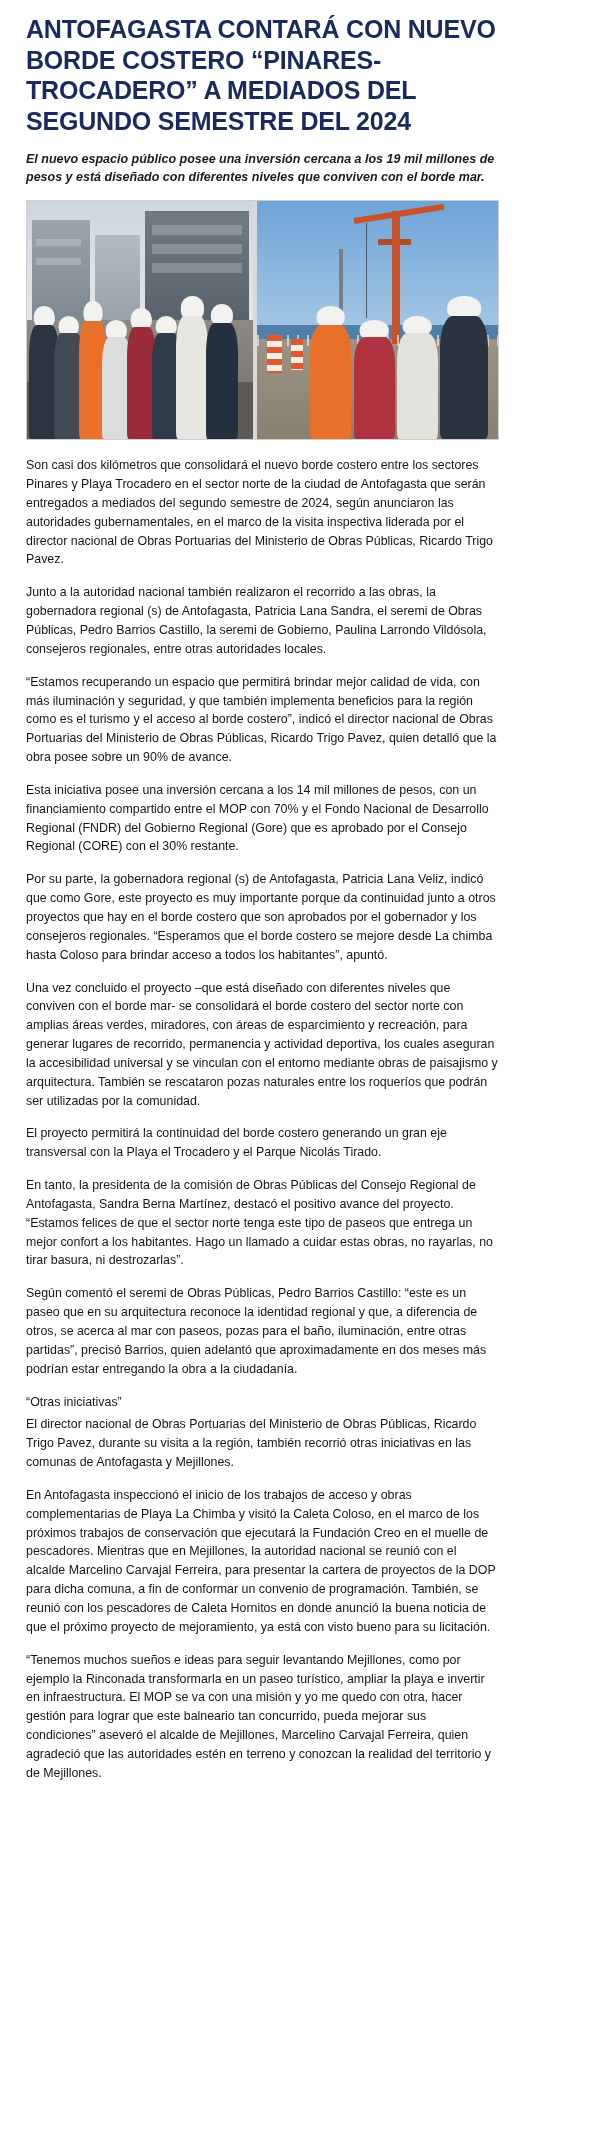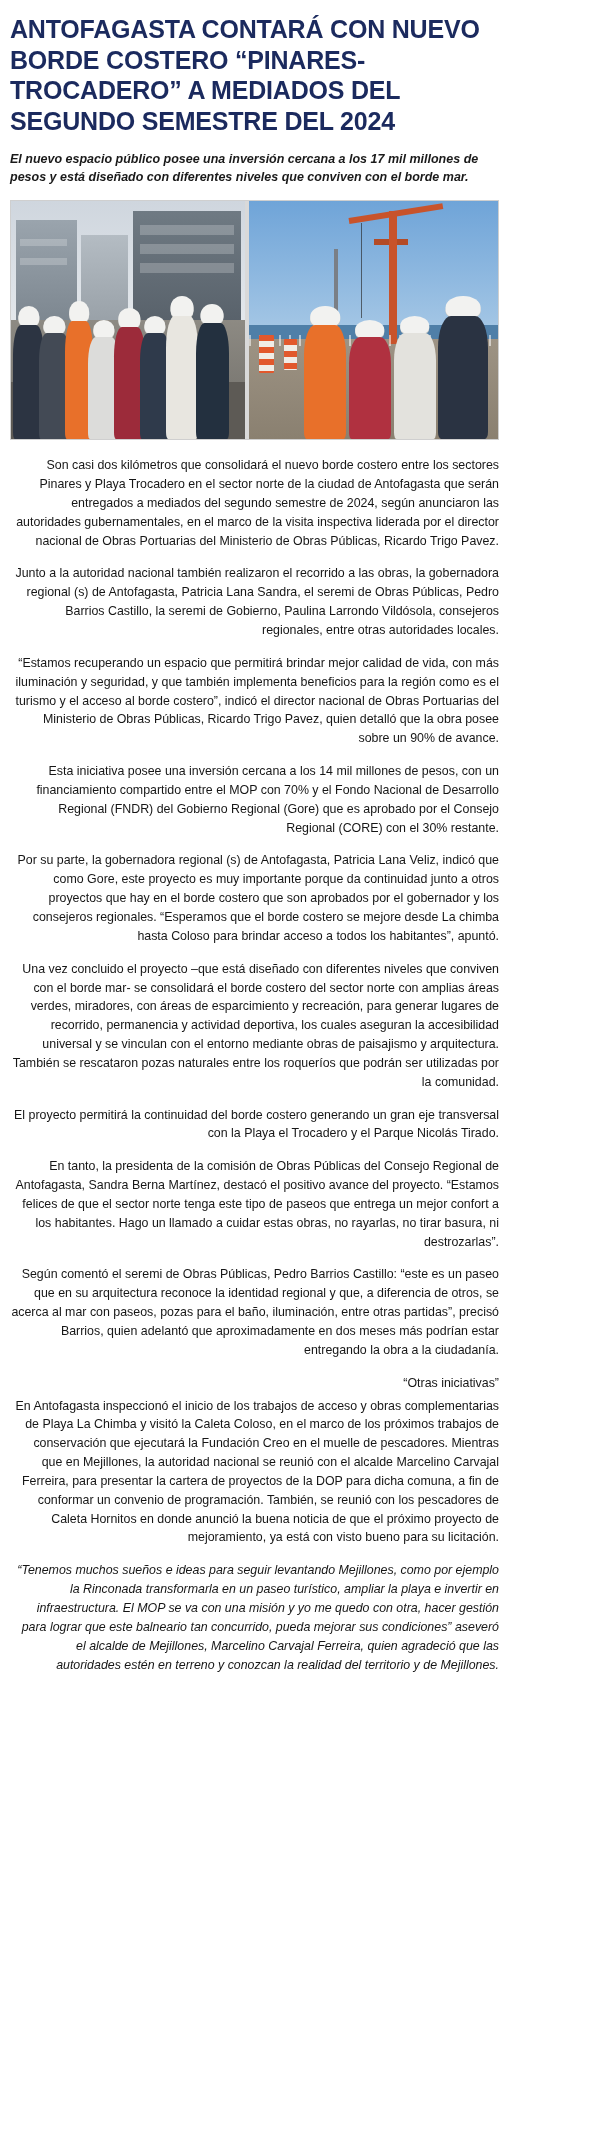--- a/index.html
+++ b/index.html
@@ -8,21 +8,21 @@
     background: #ffffff;
   }
   body {
     width: 600px;
     font-family: "Liberation Sans", sans-serif;
     color: #111111;
   }
   .page {
     width: 509px;
     box-sizing: border-box;
-    padding: 14px 10px 18px 10px;
+    padding: 14px 10px 18px 26px;
   }
   .headline {
     font-size: 25px;
     line-height: 1.22;
     font-weight: bold;
     color: #1b2a5e;
     letter-spacing: -0.2px;
     margin: 0 0 14px 0;
     text-transform: uppercase;
   }
@@ -146,33 +146,33 @@
     position: absolute; left: 0; top: 56%; width: 100%; height: 5%;
     background: repeating-linear-gradient(90deg, rgba(255,255,255,0.55) 0 2px, rgba(255,255,255,0) 2px 10px);
   }
   .vest { background: #e8702a !important; }
 
   .article p {
     font-size: 12.4px;
     line-height: 1.52;
     margin: 0 0 14px 0;
     color: #161616;
-    text-align: right;
+    text-align: left;
   }
   .article p.tight { margin-bottom: 4px; }
-  .article p:last-child { margin-bottom: 12px; font-style: italic; }
+  .article p:last-child { margin-bottom: 12px; }
 </style>
 </head>
 <body>
 
 <div class="page">
 
   <h1 class="headline">ANTOFAGASTA CONTARÁ CON NUEVO BORDE COSTERO “PINARES-TROCADERO” A MEDIADOS DEL SEGUNDO SEMESTRE DEL 2024</h1>
 
-  <p class="lede">El nuevo espacio público posee una inversión cercana a los 17 mil millones de pesos y está diseñado con diferentes niveles que conviven con el borde mar.</p>
+  <p class="lede">El nuevo espacio público posee una inversión cercana a los 19 mil millones de pesos y está diseñado con diferentes niveles que conviven con el borde mar.</p>
 
   <div class="photo-strip">
 
     <div class="photo photo-left">
       <div class="ph-l-sky"></div>
       <div class="ph-l-bldg1"></div>
       <div class="ph-l-bldg2"></div>
       <div class="ph-l-bldg3"></div>
       <div class="ph-l-win" style="left:55%;top:10%;width:40%;height:4%;"></div>
       <div class="ph-l-win" style="left:55%;top:18%;width:40%;height:4%;"></div>
@@ -253,17 +253,18 @@
     <p>Son casi dos kilómetros que consolidará el nuevo borde costero entre los sectores Pinares y Playa Trocadero en el sector norte de la ciudad de Antofagasta que serán entregados a mediados del segundo semestre de 2024, según anunciaron las autoridades gubernamentales, en el marco de la visita inspectiva liderada por el director nacional de Obras Portuarias del Ministerio de Obras Públicas, Ricardo Trigo Pavez.</p>
     <p>Junto a la autoridad nacional también realizaron el recorrido a las obras, la gobernadora regional (s) de Antofagasta, Patricia Lana Sandra, el seremi de Obras Públicas, Pedro Barrios Castillo, la seremi de Gobierno, Paulina Larrondo Vildósola, consejeros regionales, entre otras autoridades locales.</p>
     <p>“Estamos recuperando un espacio que permitirá brindar mejor calidad de vida, con más iluminación y seguridad, y que también implementa beneficios para la región como es el turismo y el acceso al borde costero”, indicó el director nacional de Obras Portuarias del Ministerio de Obras Públicas, Ricardo Trigo Pavez, quien detalló que la obra posee sobre un 90% de avance.</p>
     <p>Esta iniciativa posee una inversión cercana a los 14 mil millones de pesos, con un financiamiento compartido entre el MOP con 70% y el Fondo Nacional de Desarrollo Regional (FNDR) del Gobierno Regional (Gore) que es aprobado por el Consejo Regional (CORE) con el 30% restante.</p>
     <p>Por su parte, la gobernadora regional (s) de Antofagasta, Patricia Lana Veliz, indicó que como Gore, este proyecto es muy importante porque da continuidad junto a otros proyectos que hay en el borde costero que son aprobados por el gobernador y los consejeros regionales. “Esperamos que el borde costero se mejore desde La chimba hasta Coloso para brindar acceso a todos los habitantes”, apuntó.</p>
     <p>Una vez concluido el proyecto –que está diseñado con diferentes niveles que conviven con el borde mar- se consolidará el borde costero del sector norte con amplias áreas verdes, miradores, con áreas de esparcimiento y recreación, para generar lugares de recorrido, permanencia y actividad deportiva, los cuales aseguran la accesibilidad universal y se vinculan con el entorno mediante obras de paisajismo y arquitectura. También se rescataron pozas naturales entre los roqueríos que podrán ser utilizadas por la comunidad.</p>
     <p>El proyecto permitirá la continuidad del borde costero generando un gran eje transversal con la Playa el Trocadero y el Parque Nicolás Tirado.</p>
     <p>En tanto, la presidenta de la comisión de Obras Públicas del Consejo Regional de Antofagasta, Sandra Berna  Martínez, destacó el positivo avance del proyecto. “Estamos felices de que el sector norte tenga este tipo de paseos que entrega un mejor confort a los habitantes. Hago un llamado a cuidar estas obras, no rayarlas, no tirar basura, ni destrozarlas”.</p>
     <p>Según comentó el seremi de Obras Públicas, Pedro Barrios Castillo: “este es un paseo que en su arquitectura reconoce la identidad regional y que, a diferencia de otros, se acerca al mar con paseos, pozas para el baño, iluminación, entre otras partidas”, precisó Barrios, quien adelantó que aproximadamente en dos meses más podrían estar entregando la obra a la ciudadanía.</p>
     <p class="tight">“Otras iniciativas”</p>
+    <p>El director nacional de Obras Portuarias del Ministerio de Obras Públicas, Ricardo Trigo Pavez, durante su visita a la región, también recorrió otras iniciativas en las comunas de Antofagasta y Mejillones.</p>
     <p>En Antofagasta inspeccionó el inicio de los trabajos de acceso y obras complementarias de Playa La Chimba y visitó la Caleta Coloso, en el marco de los próximos trabajos de conservación que ejecutará la Fundación Creo en el muelle de pescadores. Mientras que en Mejillones, la autoridad nacional se reunió con el alcalde Marcelino Carvajal Ferreira, para presentar la cartera de proyectos de la DOP para dicha comuna, a fin de conformar un convenio de programación. También, se reunió con los pescadores de Caleta Hornitos en donde anunció la buena noticia de que el próximo proyecto de mejoramiento, ya está con visto bueno para su licitación.</p>
     <p>“Tenemos muchos sueños e ideas para seguir levantando Mejillones, como por ejemplo la Rinconada transformarla en un paseo turístico, ampliar la playa e invertir en infraestructura. El MOP se va con una misión y yo me quedo con otra, hacer gestión para lograr que este balneario tan concurrido, pueda mejorar sus condiciones” aseveró el alcalde de Mejillones, Marcelino Carvajal Ferreira, quien agradeció que las autoridades estén en terreno y conozcan la realidad del territorio y de Mejillones.</p>
   </div>
 
 </div>
 
 </body></html>

